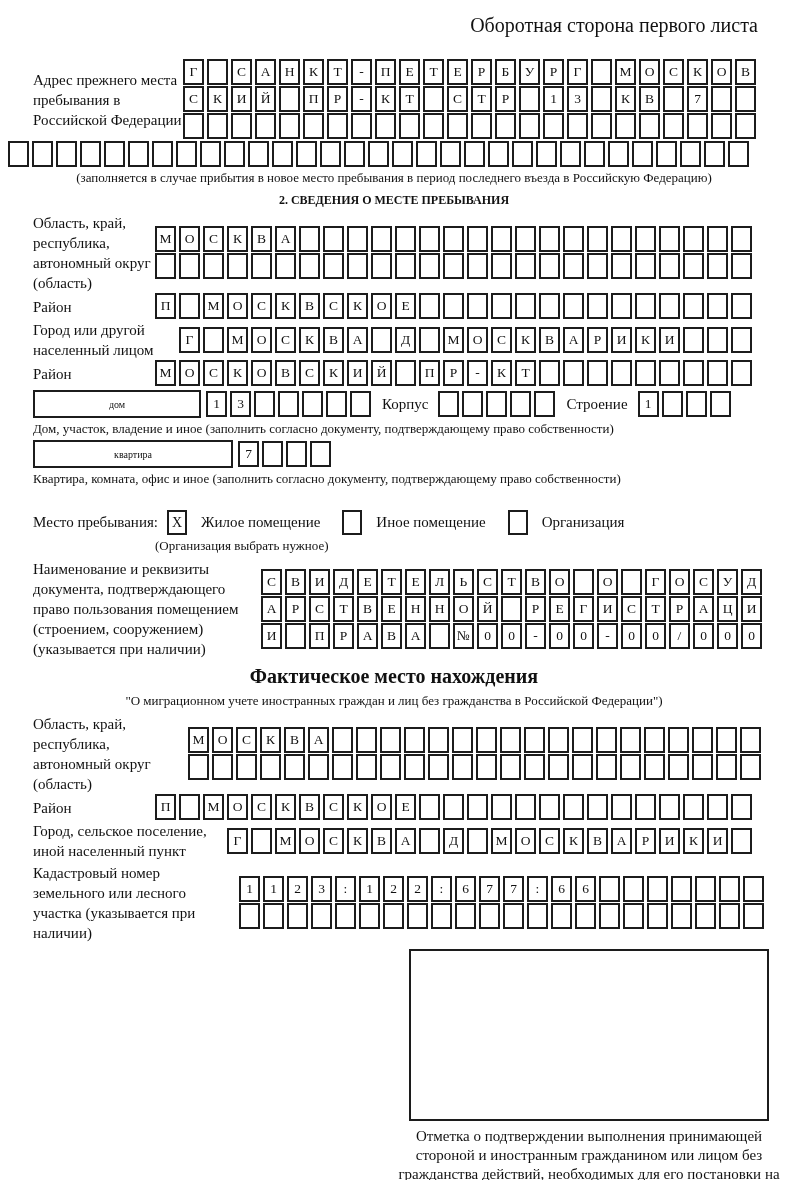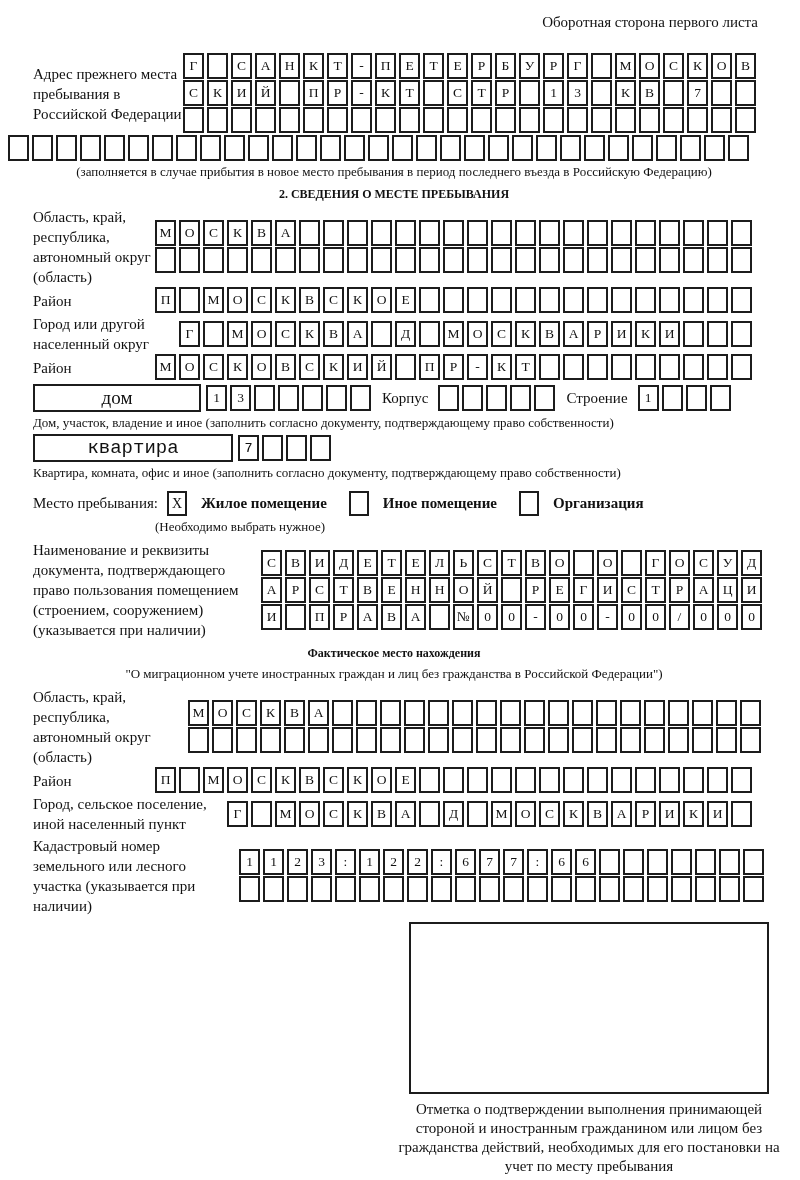--- a/index.html
+++ b/index.html
@@ -4,21 +4,21 @@
 <style>
   * { box-sizing: border-box; }
   html,body { margin:0; padding:0; }
   body {
     width:800px; height:1180px; overflow:hidden;
     background:#ffffff; color:#111;
     font-family:"Liberation Serif","DejaVu Serif",serif;
   }
   .page { position:relative; width:800px; height:1180px; }
 
-  .header-note { margin:14px 42px 0 0; text-align:right; font-size:15px; }
+  .header-note { margin:14px 42px 0 0; text-align:right; font-size:20px; }
 
   .form { width:722px; margin-left:33px; }
 
   .label { font-size:15px; line-height:20px; }
 
   .cellrow { display:flex; margin-bottom:1px; }
   .cell {
     flex:0 0 auto; width:21px; height:26px;
     border:2px solid #1c1c1c; margin-right:3px;
     display:flex; align-items:center; justify-content:center;
@@ -28,51 +28,51 @@
   .pushright { margin-left:auto; }
 
   .prev-block { margin-top:22px; }
   .prev-label { flex:0 0 150px; }
   .row-full { margin-left:-25px; margin-top:1px; }
 
   .caption { font-size:13px; line-height:18px; }
   .caption.center { text-align:center; margin-top:2px; }
 
   .sec-title { text-align:center; font-weight:bold; font-size:12px; margin:6px 0 5px 0; }
-  .sub-title { text-align:center; font-weight:bold; font-size:12px; margin:6px 0 4px 0; }
+  .sub-title { text-align:center; font-weight:bold; font-size:20px; margin:6px 0 4px 0; }
 
   .region-label { flex:0 0 118px; }
   .region-label.fact { flex:0 0 155px; }
   .city-label { flex:0 0 145px; }
   .city-label.fact { flex:0 0 192px; }
   .doc-label { flex:0 0 228px; }
   .cad-label { flex:0 0 190px; }
 
   .house-row { display:flex; align-items:flex-start; margin-top:4px; }
   .titled-box {
     border:2px solid #1c1c1c; height:28px;
     display:flex; align-items:center; justify-content:center;
-    font-size:19px; margin-right:5px; margin-top:-1px;
+    font-size:10px; margin-right:5px; margin-top:-1px;
   }
   .dom-box { width:168px; }
   .kv-box { width:200px; }
   .inline-label { font-size:15px; line-height:26px; margin:0 10px 0 8px; }
 
   .house-caption { margin:2px 0 3px 0; }
-  .kv-row { display:flex; align-items:flex-start; margin-top:2px;font-family:Liberation Mono, monospace; }
+  .kv-row { display:flex; align-items:flex-start; margin-top:2px; }
   .kv-caption { margin:2px 0 3px 0; }
 
-  .stay-row { display:flex; align-items:center; margin-top:8px; height:27px;text-align:right; }
+  .stay-row { display:flex; align-items:center; margin-top:21px; height:27px;text-align:right; }
   .stay-label { font-size:15px; margin-right:9px; }
   .checkbox {
     width:20px; height:25px; border:2px solid #1c1c1c;
     display:flex; align-items:center; justify-content:center;
     font-size:14px; margin-right:14px; flex:0 0 auto;
   }
-  .opt-label { font-size:15px; margin-right:22px;font-weight:bold; }
+  .opt-label { font-size:15px; margin-right:22px; }
   .opt-label.last { margin-right:0; }
   .stay-note { margin:1px 0 2px 122px; }
 
   .doc-block { margin-top:4px; }
   .fact-caption { text-align:center; }
 
   .cad-block { margin-top:2px;gap:16px; }
 
   .stamp-box {
     width:360px; height:172px; border:2px solid #1c1c1c;
@@ -299,21 +299,21 @@
           <div class="cell"></div>
           <div class="cell"></div>
           <div class="cell"></div>
           <div class="cell"></div>
           <div class="cell"></div>
           <div class="cell"></div>
         </div>
     </div>
 
     <div class="frow">
-      <div class="label city-label">Город или другой населенный округ</div>
+      <div class="label city-label">Город или другой населенный лицом</div>
       <div class="cellrow pushright">
           <div class="cell">Г</div>
           <div class="cell"></div>
           <div class="cell">М</div>
           <div class="cell">О</div>
           <div class="cell">С</div>
           <div class="cell">К</div>
           <div class="cell">В</div>
           <div class="cell">А</div>
           <div class="cell"></div>
@@ -408,21 +408,21 @@
 
     <div class="stay-row">
       <span class="stay-label">Место пребывания:</span>
       <span class="checkbox">X</span>
       <span class="opt-label">Жилое помещение</span>
       <span class="checkbox"></span>
       <span class="opt-label">Иное помещение</span>
       <span class="checkbox"></span>
       <span class="opt-label last">Организация</span>
     </div>
-    <div class="caption stay-note">(Необходимо выбрать нужное)</div>
+    <div class="caption stay-note">(Организация выбрать нужное)</div>
 
     <div class="frow doc-block">
       <div class="label doc-label">Наименование и реквизиты документа, подтверждающего право пользования помещением (строением, сооружением) (указывается при наличии)</div>
       <div class="pushright">
         <div class="cellrow">
             <div class="cell">С</div>
             <div class="cell">В</div>
             <div class="cell">И</div>
             <div class="cell">Д</div>
             <div class="cell">Е</div>

